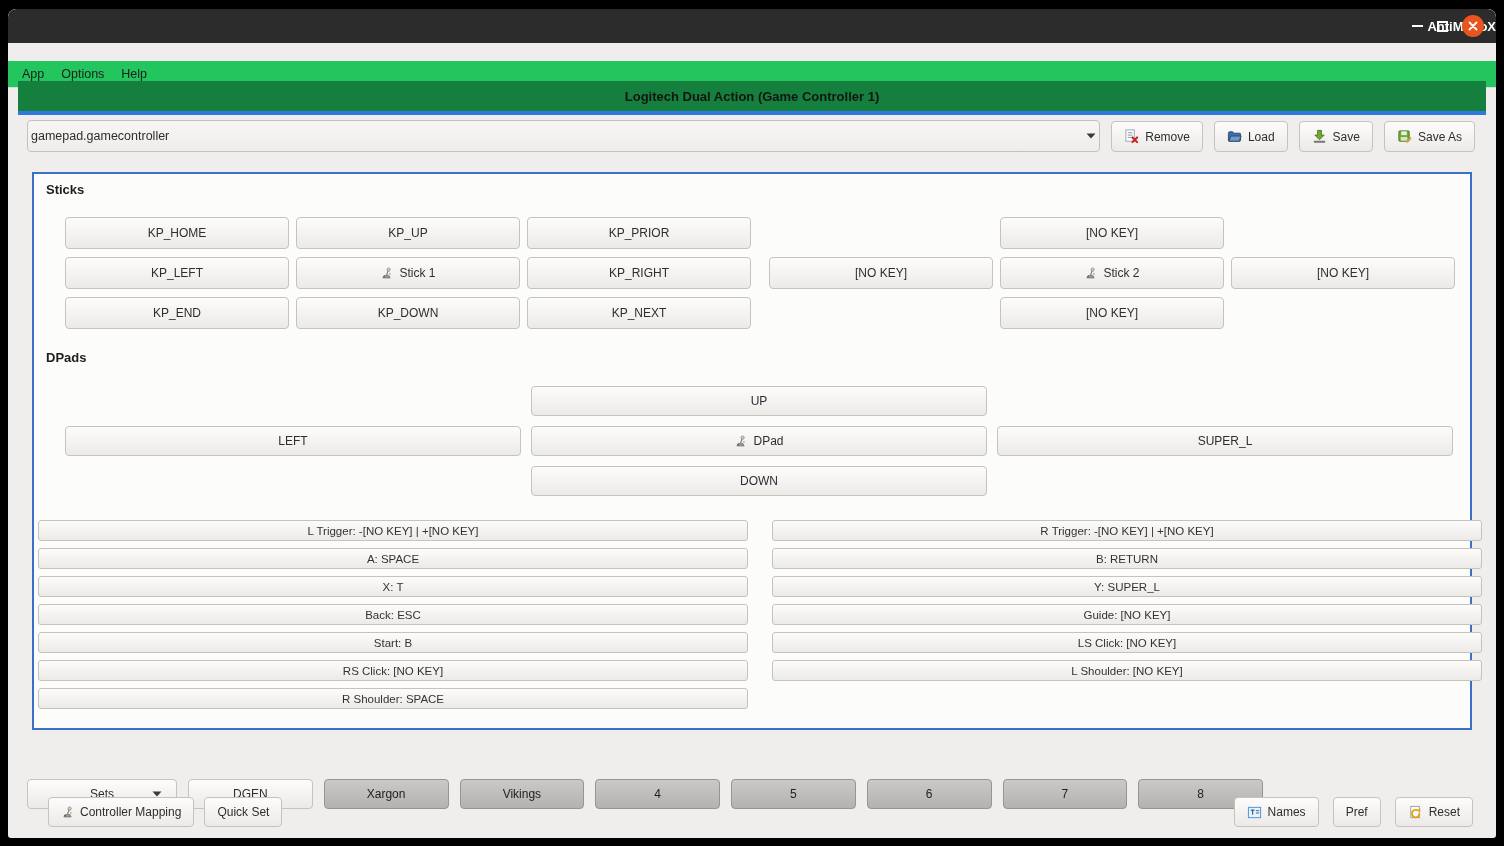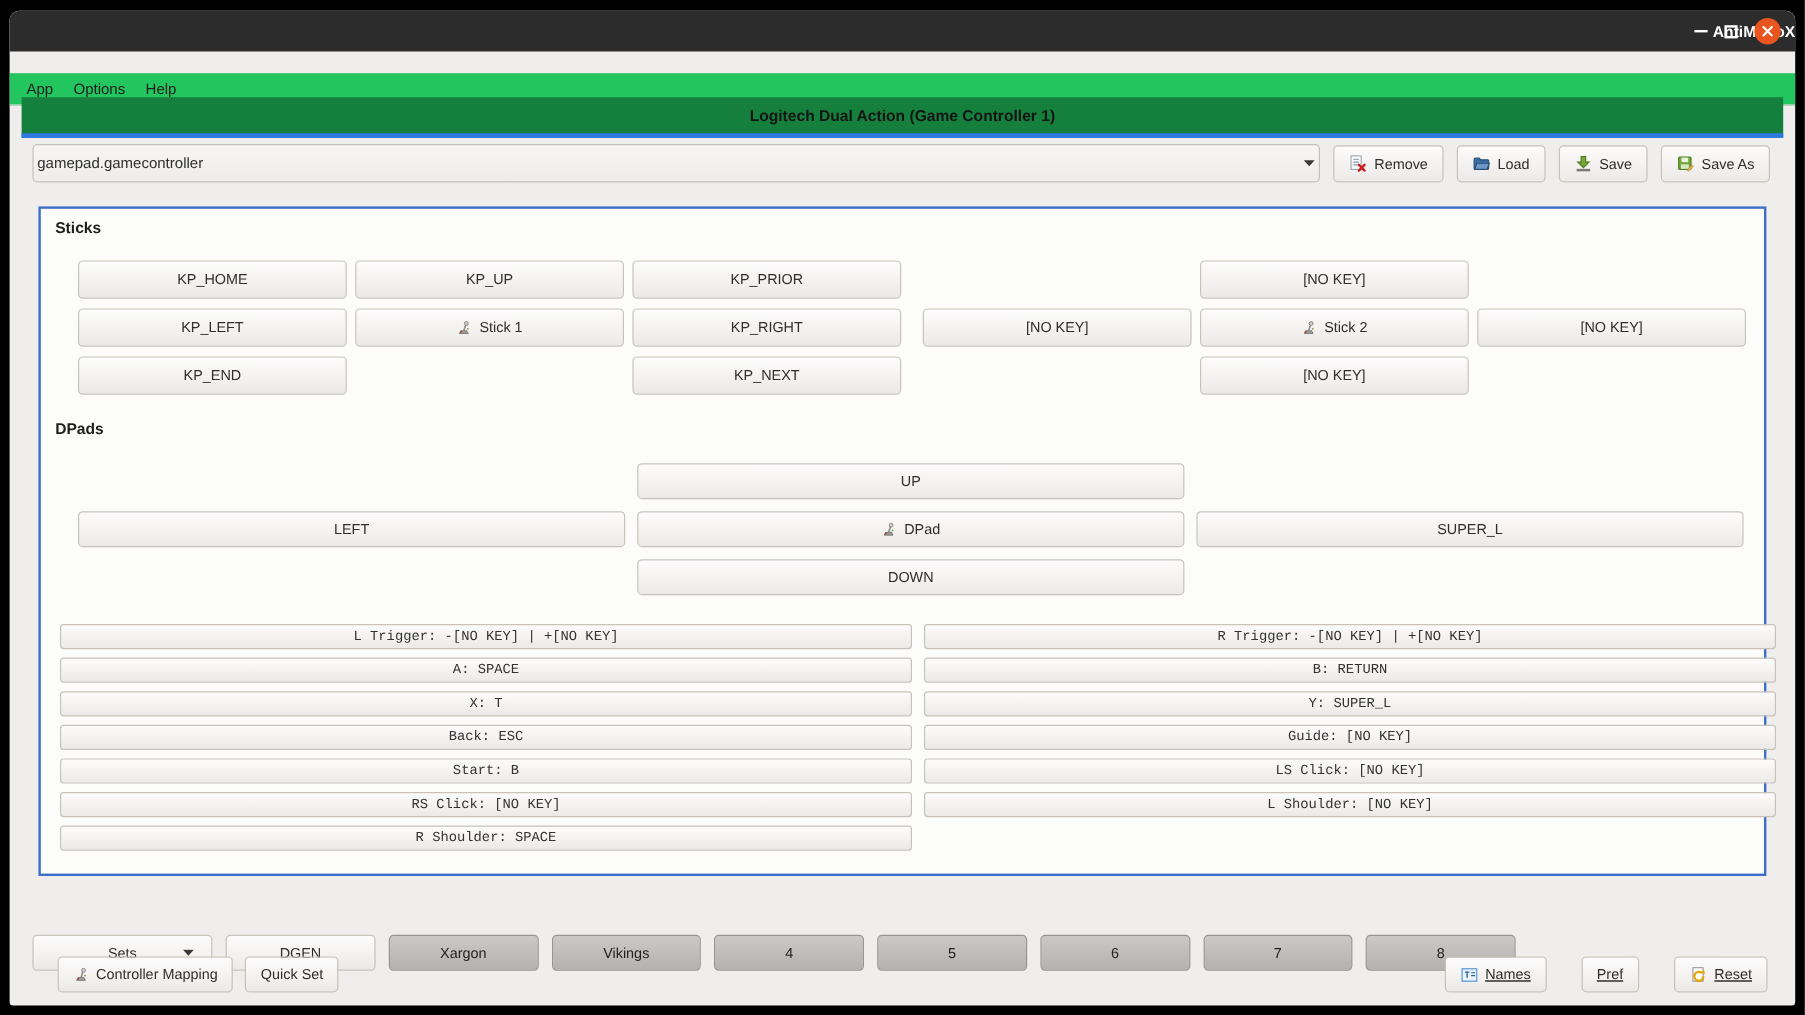--- a/index.html
+++ b/index.html
@@ -80,39 +80,39 @@
   .sg-c5{grid-column:5}.sg-c6{grid-column:6}.sg-c7{grid-column:7}
   .sg-r1{grid-row:1}.sg-r2{grid-row:2}.sg-r3{grid-row:3}
   .dpads-grid {
     position: absolute; left: 31px; top: 212px;
     display: grid; grid-template-columns: 456px 456px 456px;
     column-gap: 10px; row-gap: 10px; grid-auto-rows: 30px;
   }
   .dg-c1{grid-column:1}.dg-c2{grid-column:2}.dg-c3{grid-column:3}
   .dg-r1{grid-row:1}.dg-r2{grid-row:2}.dg-r3{grid-row:3}
   .mapping-rows {
-    position: absolute; left: 16px; top: 346px; display: flex; gap: 10px; font-family: Liberation Mono, monospace;
+    position: absolute; left: 4px; top: 346px; display: flex; gap: 24px;
   }
   .mapping-col { display: flex; flex-direction: column; gap: 7px; width: 710px; }
   .mapping-col .btn { height: 21px; font-size: 11.5px; color: #333; border-radius: 3px; }
   
   .sets-bar {
     position: absolute; left: 19px; top: 770px; width: 1236px; height: 30px;
     display: flex; gap: 11px;
   }
   .sets-dropdown { width: 150px; flex: none; position: relative; height: 30px; padding: 0 12px; }
   .sets-dropdown .arrow { position: absolute; right: 14px; }
   .set-tab { flex: 1; height: 30px; }
   .set-tab.inactive {
     background: linear-gradient(to bottom, #cbc9c7, #b4b2af);
     border: 1px solid #98948e; color: #222;
   }
   
   .footer-left { position: absolute; left: 16px; top: 788px; display: flex; gap: 10px; height: 30px; padding-left: 24px; }
-  .footer-right { position: absolute; right: 23px; top: 788px; display: flex; gap: 29px; height: 30px; text-decoration: underline; }
+  .footer-right { position: absolute; right: 23px; top: 788px; display: flex; gap: 14px; height: 30px; }
   .footer-left .btn, .footer-right .btn { height: 30px; padding: 0 12px; }
   .icon { display: inline-flex; align-items: center; justify-content: center; flex: none; }
 </style>
 </head>
 <body>
 
 <div class="window">
 
   <div class="titlebar">
     <span class="titlebar-title">AntiMicroX</span>
@@ -222,20 +222,21 @@
             <circle cx="10.6" cy="3.2" r="2" fill="#cfcecc" stroke="#6a6a68" stroke-width="0.7"></circle>
             <circle cx="5" cy="11.8" r="1" fill="#c0392b"></circle>
             <circle cx="12.2" cy="8.6" r="0.9" fill="#6a9a3a"></circle>
           </svg>
         </span>
         <span>Stick 2</span>
       </div>
       <div class="btn sg-c7 sg-r2">[NO KEY]</div>
 
       <div class="btn sg-c1 sg-r3">KP_END</div>
+      <div class="btn sg-c2 sg-r3">KP_DOWN</div>
       <div class="btn sg-c3 sg-r3">KP_NEXT</div>
       <div class="btn sg-c6 sg-r3">[NO KEY]</div>
     </div>
 
     <span class="section-label dpads-label">DPads</span>
 
     <div class="dpads-grid">
       <div class="btn dg-c2 dg-r1">UP</div>
       <div class="btn dg-c1 dg-r2">LEFT</div>
       <div class="btn dg-c2 dg-r2">

